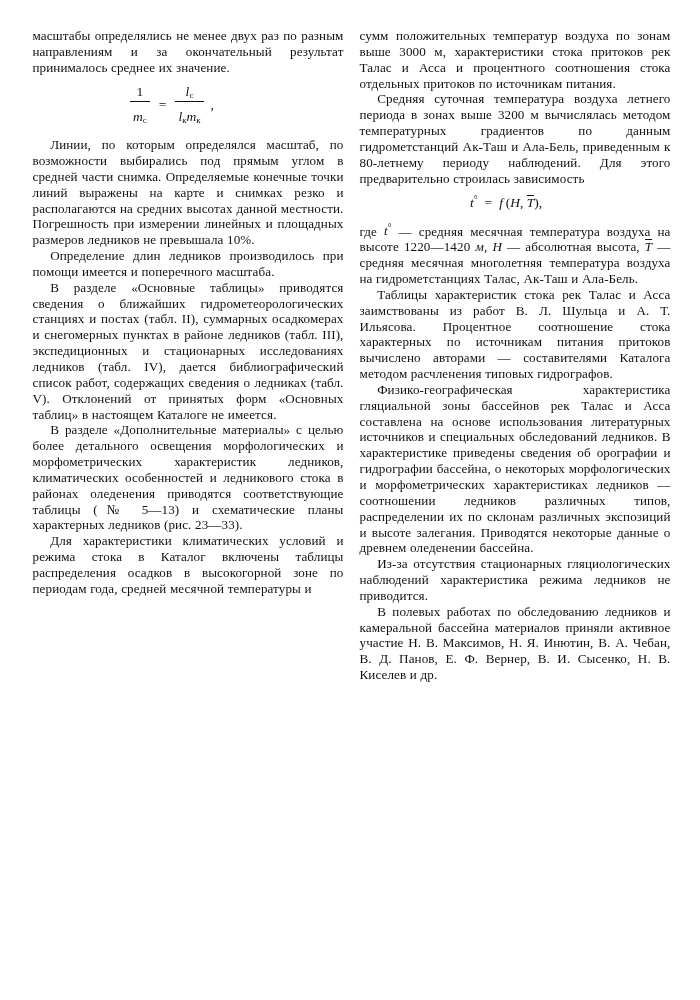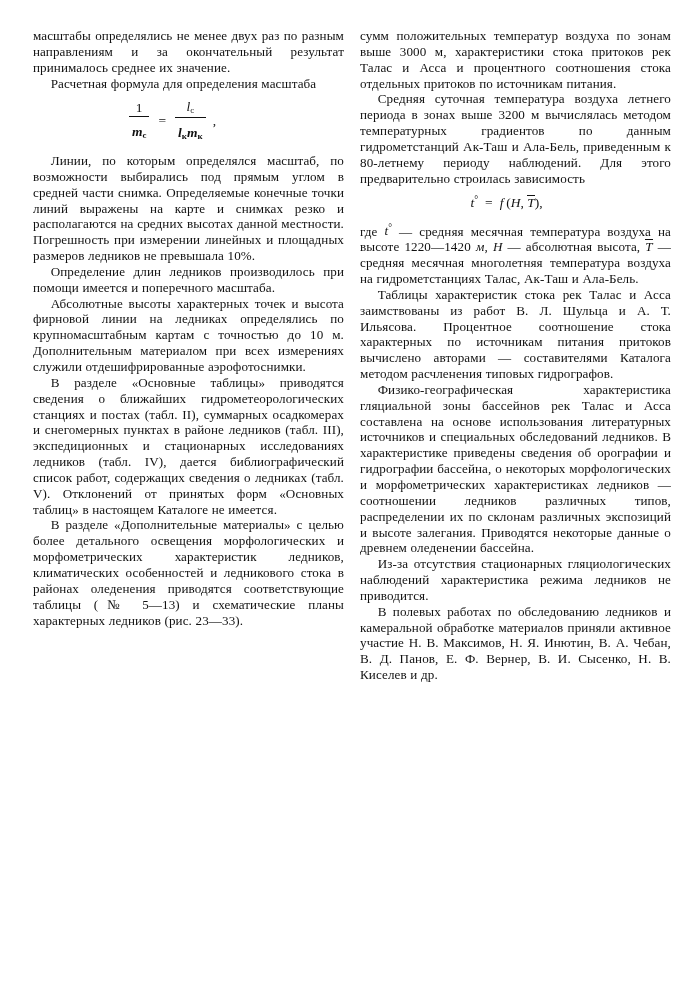--- a/index.html
+++ b/index.html
@@ -21,20 +21,21 @@
     height: 1000px;
     box-sizing: border-box;
     padding: 28px 30px 0 33px;
   }
 
   .columns {
     display: flex;
     flex-direction: row;
     align-items: flex-start;
     gap: 16px;
+    justify-content: center;
   }
 
   .column {
     width: 311px;
     flex: 0 0 311px;
   }
 
   p.para {
     margin: 0;
     font-size: 13.1px;
@@ -75,21 +76,20 @@
     vertical-align: middle;
     line-height: 1.05;
     margin: 0 2px;
   }
   .frac .num {
     padding: 0 3px 1px 3px;
   }
   .frac .den {
     border-top: 1.1px solid #111;
     padding: 8px 3px 0 3px;
-    font-weight: bold;
   }
 
   .eqsign {
     margin: 0 7px;
     font-size: 13.5px;
   }
 
   .mi {
     font-style: italic;
     font-family: "Liberation Serif", "DejaVu Serif", serif;
@@ -122,46 +122,45 @@
 </head>
 <body>
 
 <div class="page">
   <div class="columns">
 
     <div class="column">
 
       <p class="para cont">масштабы определялись не менее двух раз по разным направлениям и за окончательный результат принималось среднее их значение.</p>
 
-      <p class="para">Расчетная формула для определения масштаба</p>
 
       <div class="formula f1">
         <span class="frac">
           <span class="num">1</span>
           <span class="den"><span class="mi">m</span><sub class="ms">c</sub></span>
         </span>
         <span class="eqsign">=</span>
         <span class="frac">
           <span class="num"><span class="mi">l</span><sub class="ms">c</sub></span>
           <span class="den"><span class="mi">l</span><sub class="ms">к</sub><span class="mi">m</span><sub class="ms">к</sub></span>
         </span>
         <span class="comma">,</span>
       </div>
 
 
       <p class="para">Линии, по которым определялся масштаб, по возможности выбирались под прямым углом в средней части снимка. Определяемые конечные точки линий выражены на карте и снимках резко и располагаются на средних высотах данной местности. Погрешность при измерении линейных и площадных размеров ледников не превышала 10%.</p>
 
       <p class="para">Определение длин ледников производилось при помощи имеется и поперечного масштаба.</p>
 
-      <p class="para">Абсолютные высоты характерных точек и высота фирновой линии на ледниках определялись по крупномасштабным картам с точностью до 10 м. Дополнительным материалом при всех измерениях служили отдешифрированные аэрофотоснимки.</p>
 
       <p class="para">В разделе «Основные таблицы» приводятся сведения о ближайших гидрометеорологических станциях и постах (табл. II), суммарных осадкомерах и снегомерных пунктах в районе ледников (табл. III), экспедиционных и стационарных исследованиях ледников (табл. IV), дается библиографический список работ, содержащих сведения о ледниках (табл. V). Отклонений от принятых форм «Основных таблиц» в настоящем Каталоге не имеется.</p>
 
       <p class="para">В разделе «Дополнительные материалы» с целью более детального освещения морфологических и морфометрических характеристик ледников, климатических особенностей и ледникового стока в районах оледенения приводятся соответствующие таблицы (№ 5—13) и схематические планы характерных ледников (рис. 23—33).</p>
 
+      <p class="para">Для характеристики климатических условий и режима стока в Каталог включены таблицы распределения осадков в высокогорной зоне по периодам года, средней месячной температуры и</p>
     </div>
 
     <div class="column">
 
       <p class="para cont">сумм положительных температур воздуха по зонам выше 3000 м, характеристики стока притоков рек Талас и Асса и процентного соотношения стока отдельных притоков по источникам питания.</p>
 
       <p class="para">Средняя суточная температура воздуха летнего периода в зонах выше 3200 м вычислялась методом температурных градиентов по данным гидрометстанций Ак-Таш и Ала-Бель, приведенным к 80-летнему периоду наблюдений. Для этого предварительно строилась зависимость</p>
 
       <div class="formula f2">
         <span class="mi">t<span class="deg">°</span></span>
@@ -173,17 +172,17 @@
 
       <p class="para cont">где&nbsp;<span class="mi">t<span class="deg">°</span></span>&nbsp;— средняя месячная температура воздуха на высоте 1220—1420 <span class="it">м</span>, <span class="mi">H</span>&nbsp;— абсолютная высота, <span class="inlinebar mi">T</span>&nbsp;— средняя месячная многолетняя температура воздуха на гидрометстанциях Талас, Ак-Таш и Ала-Бель.</p>
 
       <p class="para">Таблицы характеристик стока рек Талас и Асса заимствованы из работ В. Л. Шульца и А. Т. Ильясова. Процентное соотношение стока характерных по источникам питания притоков вычислено авторами — составителями Каталога методом расчленения типовых гидрографов.</p>
 
       <p class="para">Физико-географическая характеристика гляциальной зоны бассейнов рек Талас и Асса составлена на основе использования литературных источников и специальных обследований ледников. В характеристике приведены сведения об орографии и гидрографии бассейна, о некоторых морфологических и морфометрических характеристиках ледников — соотношении ледников различных типов, распределении их по склонам различных экспозиций и высоте залегания. Приводятся некоторые данные о древнем оледенении бассейна.</p>
 
       <p class="para">Из-за отсутствия стационарных гляциологических наблюдений характеристика режима ледников не приводится.</p>
 
 
-      <p class="para">В полевых работах по обследованию ледников и камеральной обработке материалов приняли активное участие Н. В. Максимов, Н. Я. Инютин, В. А. Чебан, В. Д. Панов, Е. Ф. Вернер, В. И. Сысенко, Н. В. Киселев и др.</p>
+      <p class="para">В полевых работах по обследованию ледников и камеральной бассейна материалов приняли активное участие Н. В. Максимов, Н. Я. Инютин, В. А. Чебан, В. Д. Панов, Е. Ф. Вернер, В. И. Сысенко, Н. В. Киселев и др.</p>
     </div>
 
   </div>
 </div>
 
 </body></html>

